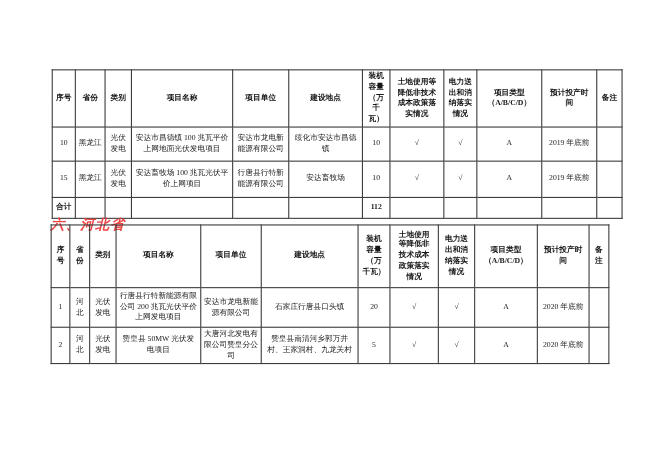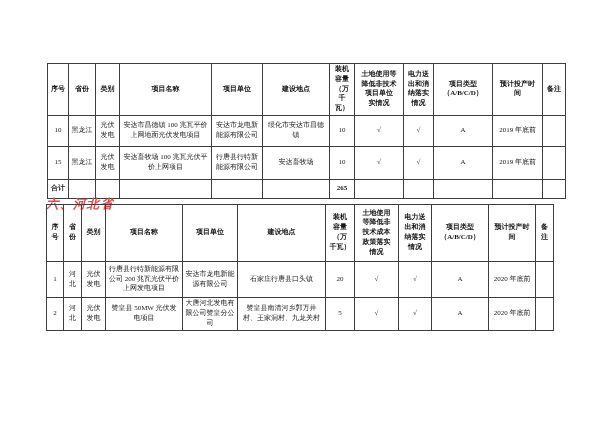--- a/index.html
+++ b/index.html
@@ -83,21 +83,21 @@
       <th>类别</th>
       <th>项目名称</th>
       <th>项目单位</th>
       <th>建设地点</th>
       <th>装机
 容量
 （万
 千瓦）</th>
       <th>土地使用等
 降低非技术
-项目单位
+成本政策落
 实情况</th>
       <th>电力送
 出和消
 纳落实
 情况</th>
       <th>项目类型
 （A/B/C/D）</th>
       <th>预计投产时
 间</th>
       <th>备注</th>
@@ -130,21 +130,21 @@
       <td>2019 年底前</td>
       <td></td>
     </tr>
     <tr style="height:19px">
       <td class="bold">合计</td>
       <td></td>
       <td></td>
       <td></td>
       <td></td>
       <td></td>
-      <td class="bold">265</td>
+      <td class="bold">112</td>
       <td></td>
       <td></td>
       <td></td>
       <td></td>
       <td></td>
     </tr>
   </tbody>
     </table>
 
   <div class="section-title">六、河北省</div>

